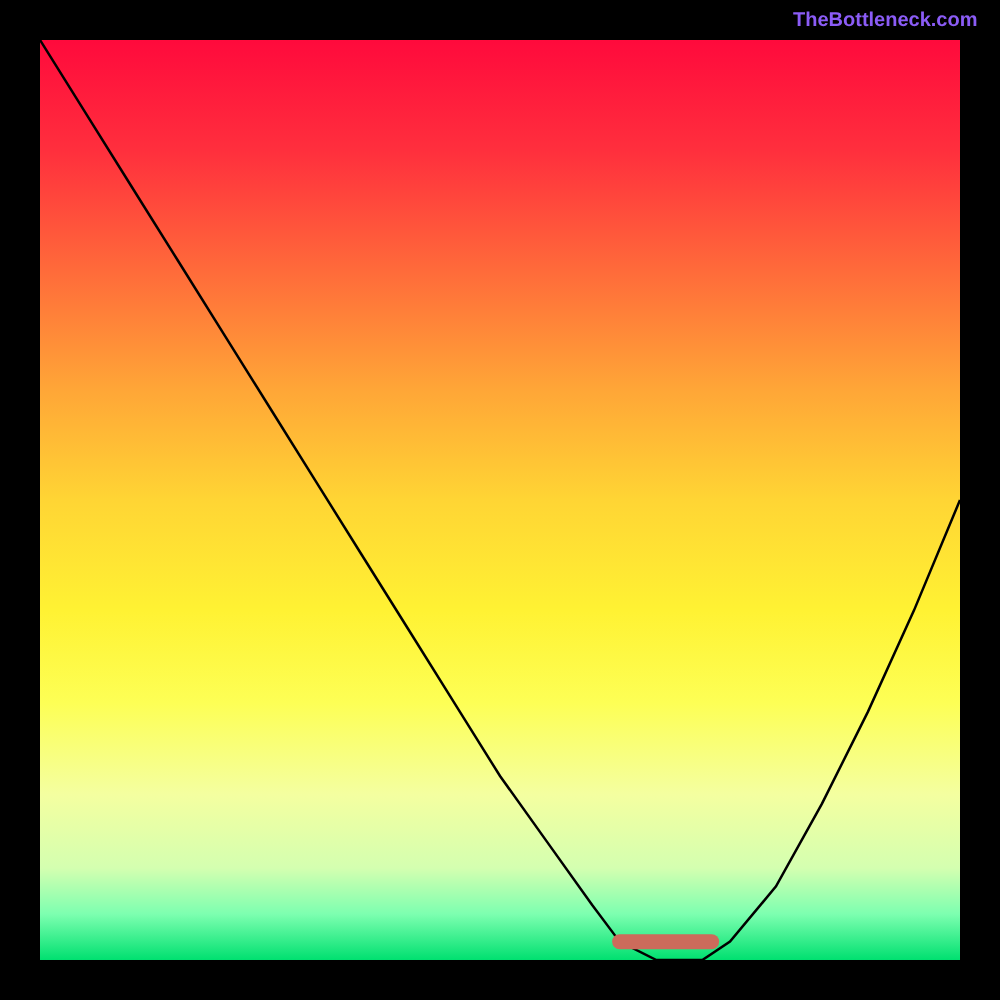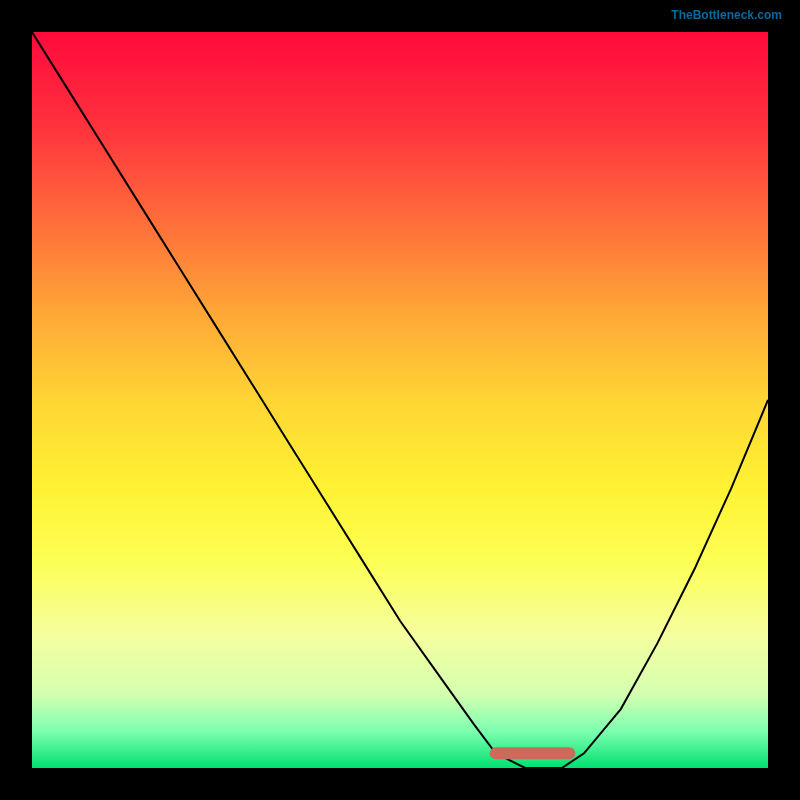--- a/index.html
+++ b/index.html
@@ -10,21 +10,21 @@
           #ff2f3d 12%,
           #ff6a3a 25%,
           #ffa637 38%,
           #ffd534 50%,
           #fff233 62%,
           #fdff55 72%,
           #f4ffa0 82%,
           #d4ffb0 90%,
           #7dffb0 95%,
           #00e070 100%);}
-  .attrib{position:absolute;right:18px;top:8px;color:#0369a1;font-size:12px;font-weight:600}
+  .attrib{position:absolute;right:18px;top:8px;color:#8b5cf6;font-size:16px;font-weight:600}
   svg{position:absolute;left:0;top:0;width:736px;height:736px}
   .curve{fill:none;stroke:#000;stroke-width:2}
   .flat{fill:none;stroke:#cc6b5b;stroke-width:12;stroke-linecap:round}
 </style>
 </head>
 <body>
 
 <div class="frame">
   <div class="attrib">TheBottleneck.com</div>
   <div class="plot">

